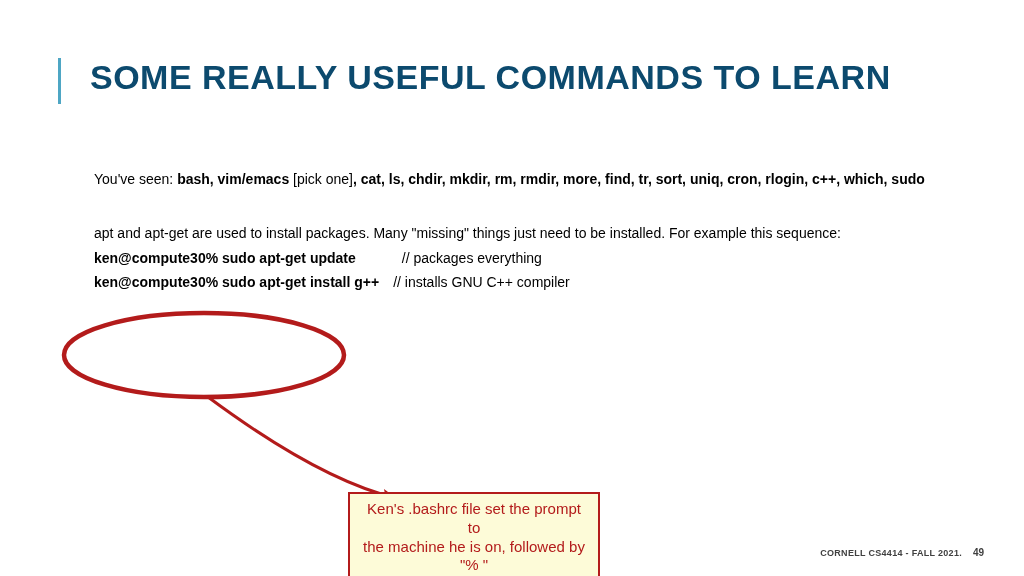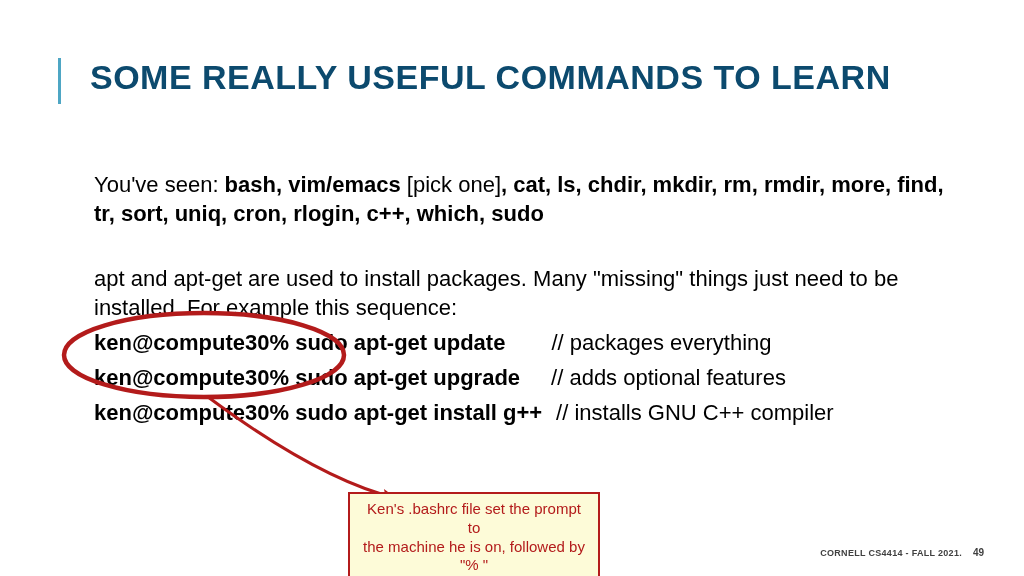--- a/index.html
+++ b/index.html
@@ -34,21 +34,21 @@
     font-weight: 900;
     letter-spacing: 0.5px;
     color: #0c4a6e;
     white-space: nowrap;
   }
   .body {
     position: absolute;
     top: 170px;
     left: 94px;
     right: 60px;
-    font-size: 22px;
+    font-size: 14px;
     color: #000000;
     line-height: 1.32;
     font-stretch: condensed;
   }
   .para1 { margin-bottom: 36px; }
   .bold { font-weight: 800; }
   .cmd-block { margin-top: 0px; }
   .cmd-row { margin-top: 6px; }
   .cmd-left { font-weight: 800; display: inline-block; }
   .cmd-right { font-weight: 400; display: inline-block; margin-left: 14px; }
@@ -106,23 +106,20 @@
     <span>You've seen: </span><span class="bold">bash, vim/emacs </span><span>[pick one]</span><span class="bold">, cat, ls, chdir, mkdir, rm, rmdir, more, find, tr, sort, uniq, cron, rlogin, c++, which, sudo</span>
   </div>
 
   <div>apt and apt-get are used to install packages.  Many "missing" things just need to be installed.  For example this sequence:</div>
 
   <div class="cmd-block">
     <div class="cmd-row">
       <span class="cmd-left">ken@compute30% sudo apt-get update</span><span class="cmd-right" style="margin-left:46px;">// packages everything</span>
     </div>
     <div class="cmd-row">
-      <span class="cmd-left">ken@compute30% sudo apt-get upgrade</span><span class="cmd-right" style="margin-left: 31px;">// adds optional features</span>
-    </div>
-    <div class="cmd-row">
       <span class="cmd-left">ken@compute30% sudo apt-get install g++</span><span class="cmd-right" style="">// installs GNU C++ compiler</span>
     </div>
   </div>
 
 </div>
 
 <svg class="annotation-layer" viewBox="0 0 1024 576">
   <ellipse cx="204" cy="355" rx="140" ry="42" fill="none" stroke="#b31b1b" stroke-width="4.5"></ellipse>
   <path d="M 208 397 Q 320 480 396 498" fill="none" stroke="#b31b1b" stroke-width="3"></path>
   <polygon points="396,498 384,489 387,504" fill="#b31b1b"></polygon>

